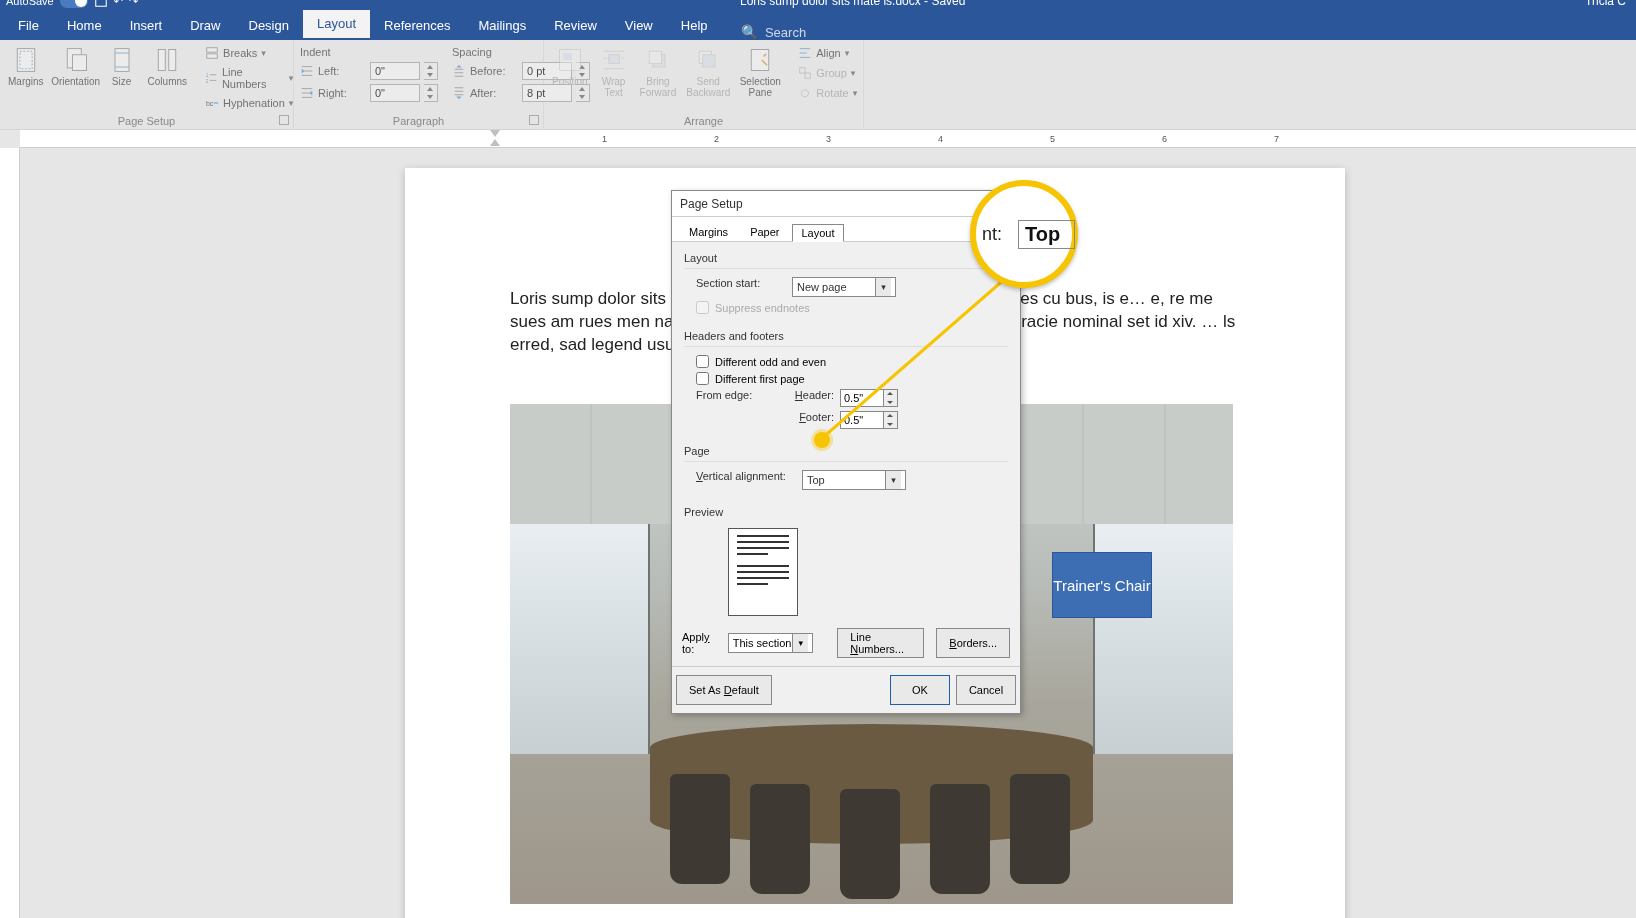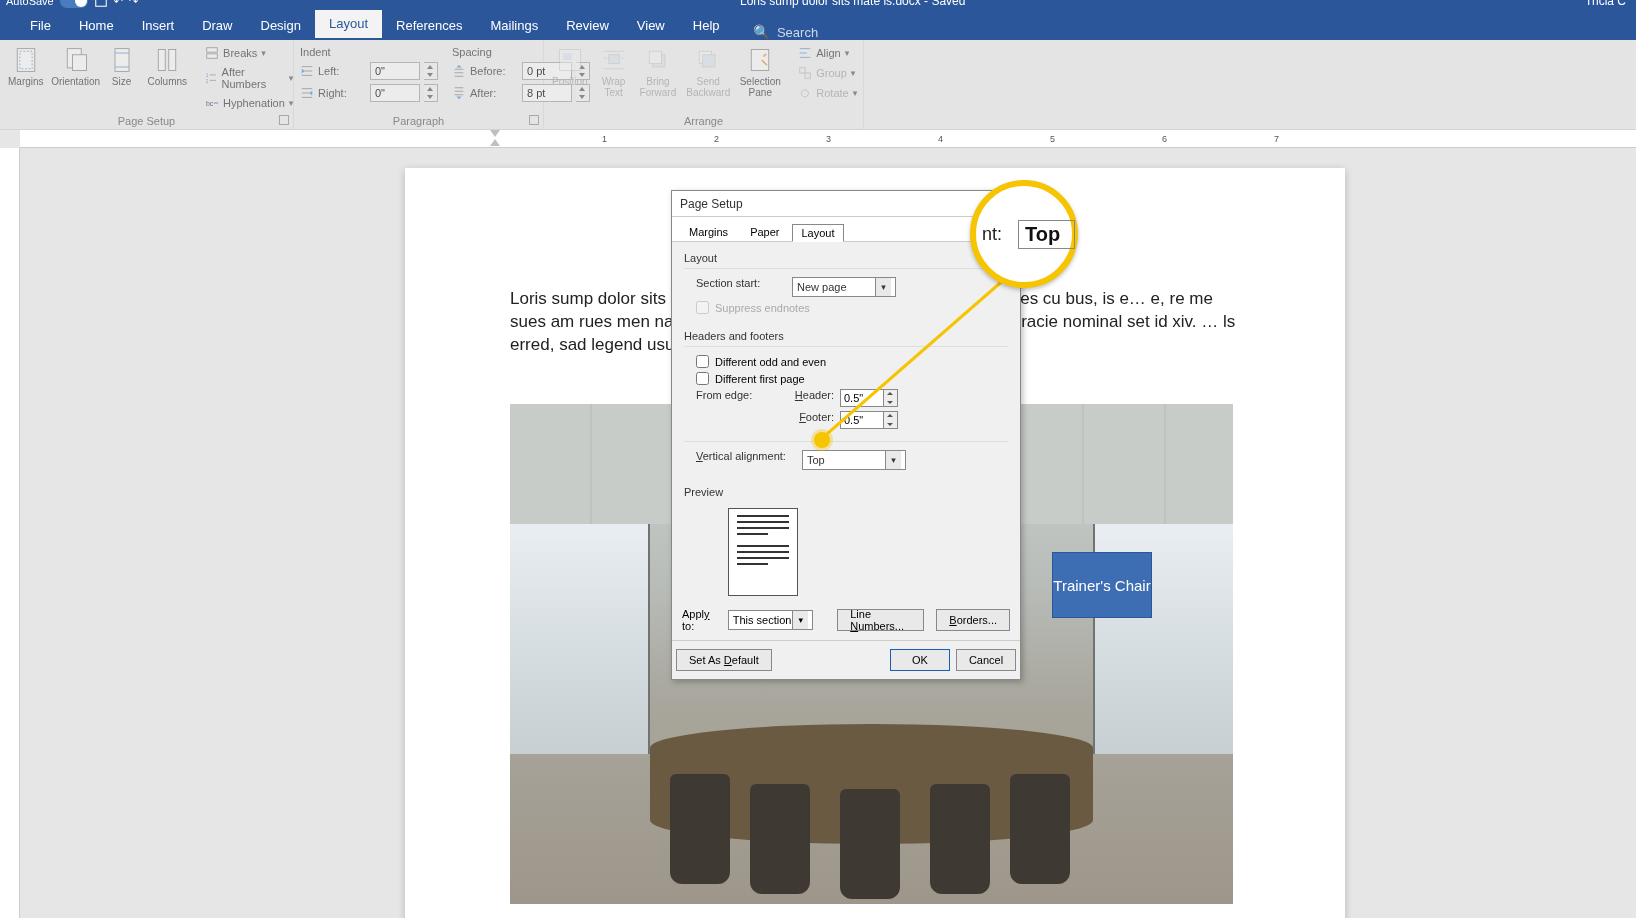--- a/index.html
+++ b/index.html
@@ -8,21 +8,21 @@
 
 .title-bar { height: 10px; background: #2b579a; position: relative; }
 .title-bar .doc-title { position: absolute; left: 740px; top: -6px; color: #fff; font-size: 12px; }
 .title-bar .right { position: absolute; right: 10px; top: -6px; color: #fff; font-size: 12px; }
 .title-bar .autosave { position: absolute; left: 6px; top: -6px; color: #fff; font-size: 11px; display: flex; align-items: center; gap: 6px; }
 .title-bar .toggle { width: 28px; height: 14px; background: #4a7bc0; border-radius: 8px; position: relative; }
 .title-bar .toggle::after { content: ""; position: absolute; right: 1px; top: 1px; width: 12px; height: 12px; background: #fff; border-radius: 50%; }
 .title-bar .qat-icon { width: 14px; height: 14px; display: inline-block; }
 
 
-.menu-tabs { height: 30px; background: #2b579a; display: flex; align-items: flex-end; padding-left: 16px; gap: 0; }
+.menu-tabs { height: 30px; background: #2b579a; display: flex; align-items: flex-end; padding-left: 4px; gap: 0; }
 .menu-tabs .tab { color: #fff; font-size: 13px; padding: 6px 14px 7px; cursor: pointer; }
 .menu-tabs .tab.active { background: #f3f3f3; color: #2b579a; border-bottom: 2px solid #2b579a; }
 .menu-tabs .search-wrap { display: flex; align-items: center; margin-left: 20px; }
 .menu-tabs .search-icon { color: #fff; font-size: 14px; margin-right: 6px; }
 .menu-tabs .search-text { color: #cfd8ea; font-size: 13px; }
 
 
 .ribbon { height: 90px; background: #f3f3f3; border-bottom: 1px solid #d4d4d4; display: flex; position: relative; }
 .ribbon::after { content: ""; position: absolute; inset: 0; background: rgba(200,200,200,0.35); pointer-events: none; }
 .ribbon-group { border-right: 1px solid #e1e1e1; display: flex; flex-direction: column; padding: 4px 6px 0; position: relative; }
@@ -89,21 +89,21 @@
 .dialog .spin { display:flex; align-items:center; }
 .dialog .spin .sp-input { width:44px; height:18px; border:1px solid #888; background:#fff; font-size:11px; padding:0 3px; }
 .dialog .spin .sp-btns { width:14px; height:18px; border:1px solid #888; border-left:none; background:#eee; position:relative; }
 .dialog .spin .sp-btns::before,.dialog .spin .sp-btns::after{content:"";position:absolute;left:3px;width:0;height:0;border-left:3px solid transparent;border-right:3px solid transparent;}
 .dialog .spin .sp-btns::before{top:2px;border-bottom:3px solid #555;}
 .dialog .spin .sp-btns::after{bottom:2px;border-top:3px solid #555;}
 .dialog .preview-box { width:70px; height:88px; border:1px solid #555; background:#fff; margin:6px 0 6px 44px; padding:6px 8px; }
 .dialog .preview-box .pline { height:2px; background:#333; margin-bottom:4px; }
 .dialog .preview-box .pline.short { width:60%; }
 .dialog .footer { display:flex; gap:6px; padding:8px 4px; border-top:1px solid #ccc; background:#f0f0f0; }
-.dialog .btn { height:22px; padding:0 12px; border:1px solid #888; background:#e9e9e9; font-size:11px; display:flex; align-items:center; cursor:pointer; }
+.dialog .btn { height:30px; padding:0 12px; border:1px solid #888; background:#e9e9e9; font-size:11px; display:flex; align-items:center; cursor:pointer; }
 .dialog .btn.primary { border:1px solid #1a5fb4; }
 .dialog .footer .spacer { flex:1; }
 .dialog .footer-row { display:flex; gap:12px; padding:4px 10px 8px; align-items:center; }
 .dialog .footer-row .lbl-apply { font-size:11px; }
 
 
 .magnifier { position:absolute; left:970px; top:180px; width:108px; height:108px; border-radius:50%; border:6px solid #f6c400; background:#ffffff; z-index:50; box-shadow:0 2px 4px rgba(0,0,0,0.25); display:flex; align-items:center; padding-left:6px; }
 .magnifier .big-label { font-size:18px; color:#222; }
 .magnifier .big-sep { height:34px; width:1px; background:#aaa; margin:0 8px; }
 .magnifier .big-val { font-size:20px; font-weight:600; color:#111; border:1px solid #888; padding:2px 14px 2px 6px; }
@@ -187,21 +187,21 @@
             </svg>
           <span>Breaks</span>
             <span class="chev">▾</span>
         </div>
         <div class="small-btn">
           <svg class="si-icon" viewBox="0 0 16 16">
               <text x="1" y="7" font-size="6" fill="#5b9bd5">1</text>
               <text x="1" y="14" font-size="6" fill="#5b9bd5">2</text>
               <path d="M6 4h8M6 11h8" stroke="#888"></path>
             </svg>
-          <span>After Numbers</span>
+          <span>Line Numbers</span>
             <span class="chev">▾</span>
         </div>
         <div class="small-btn">
           <svg class="si-icon" viewBox="0 0 16 16">
               <text x="1" y="11" font-size="8" fill="#444">bc</text>
               <path d="M10 8h5" stroke="#5b9bd5" stroke-width="1.5"></path>
             </svg>
           <span>Hyphenation</span>
             <span class="chev">▾</span>
         </div>
@@ -415,20 +415,21 @@
         <span style="width:48px;text-align:right;"><u>F</u>ooter:</span>
         <div class="spin">
             <input class="sp-input" value="0.5&quot;" style="">
             <div class="sp-btns"></div>
           </div>
       </div>
     </div>
   </div>
 
   <div class="section">
+    <div class="section-head">Page</div>
     <div class="section-body">
       <div class="row">
         <span class="lbl" style="width:100px;"><u>V</u>ertical alignment:</span>
         <div class="combo" style="width:104px;">
           <span class="cv">Top</span>
           <span class="cbtn">▾</span>
         </div>
       </div>
     </div>
   </div>

